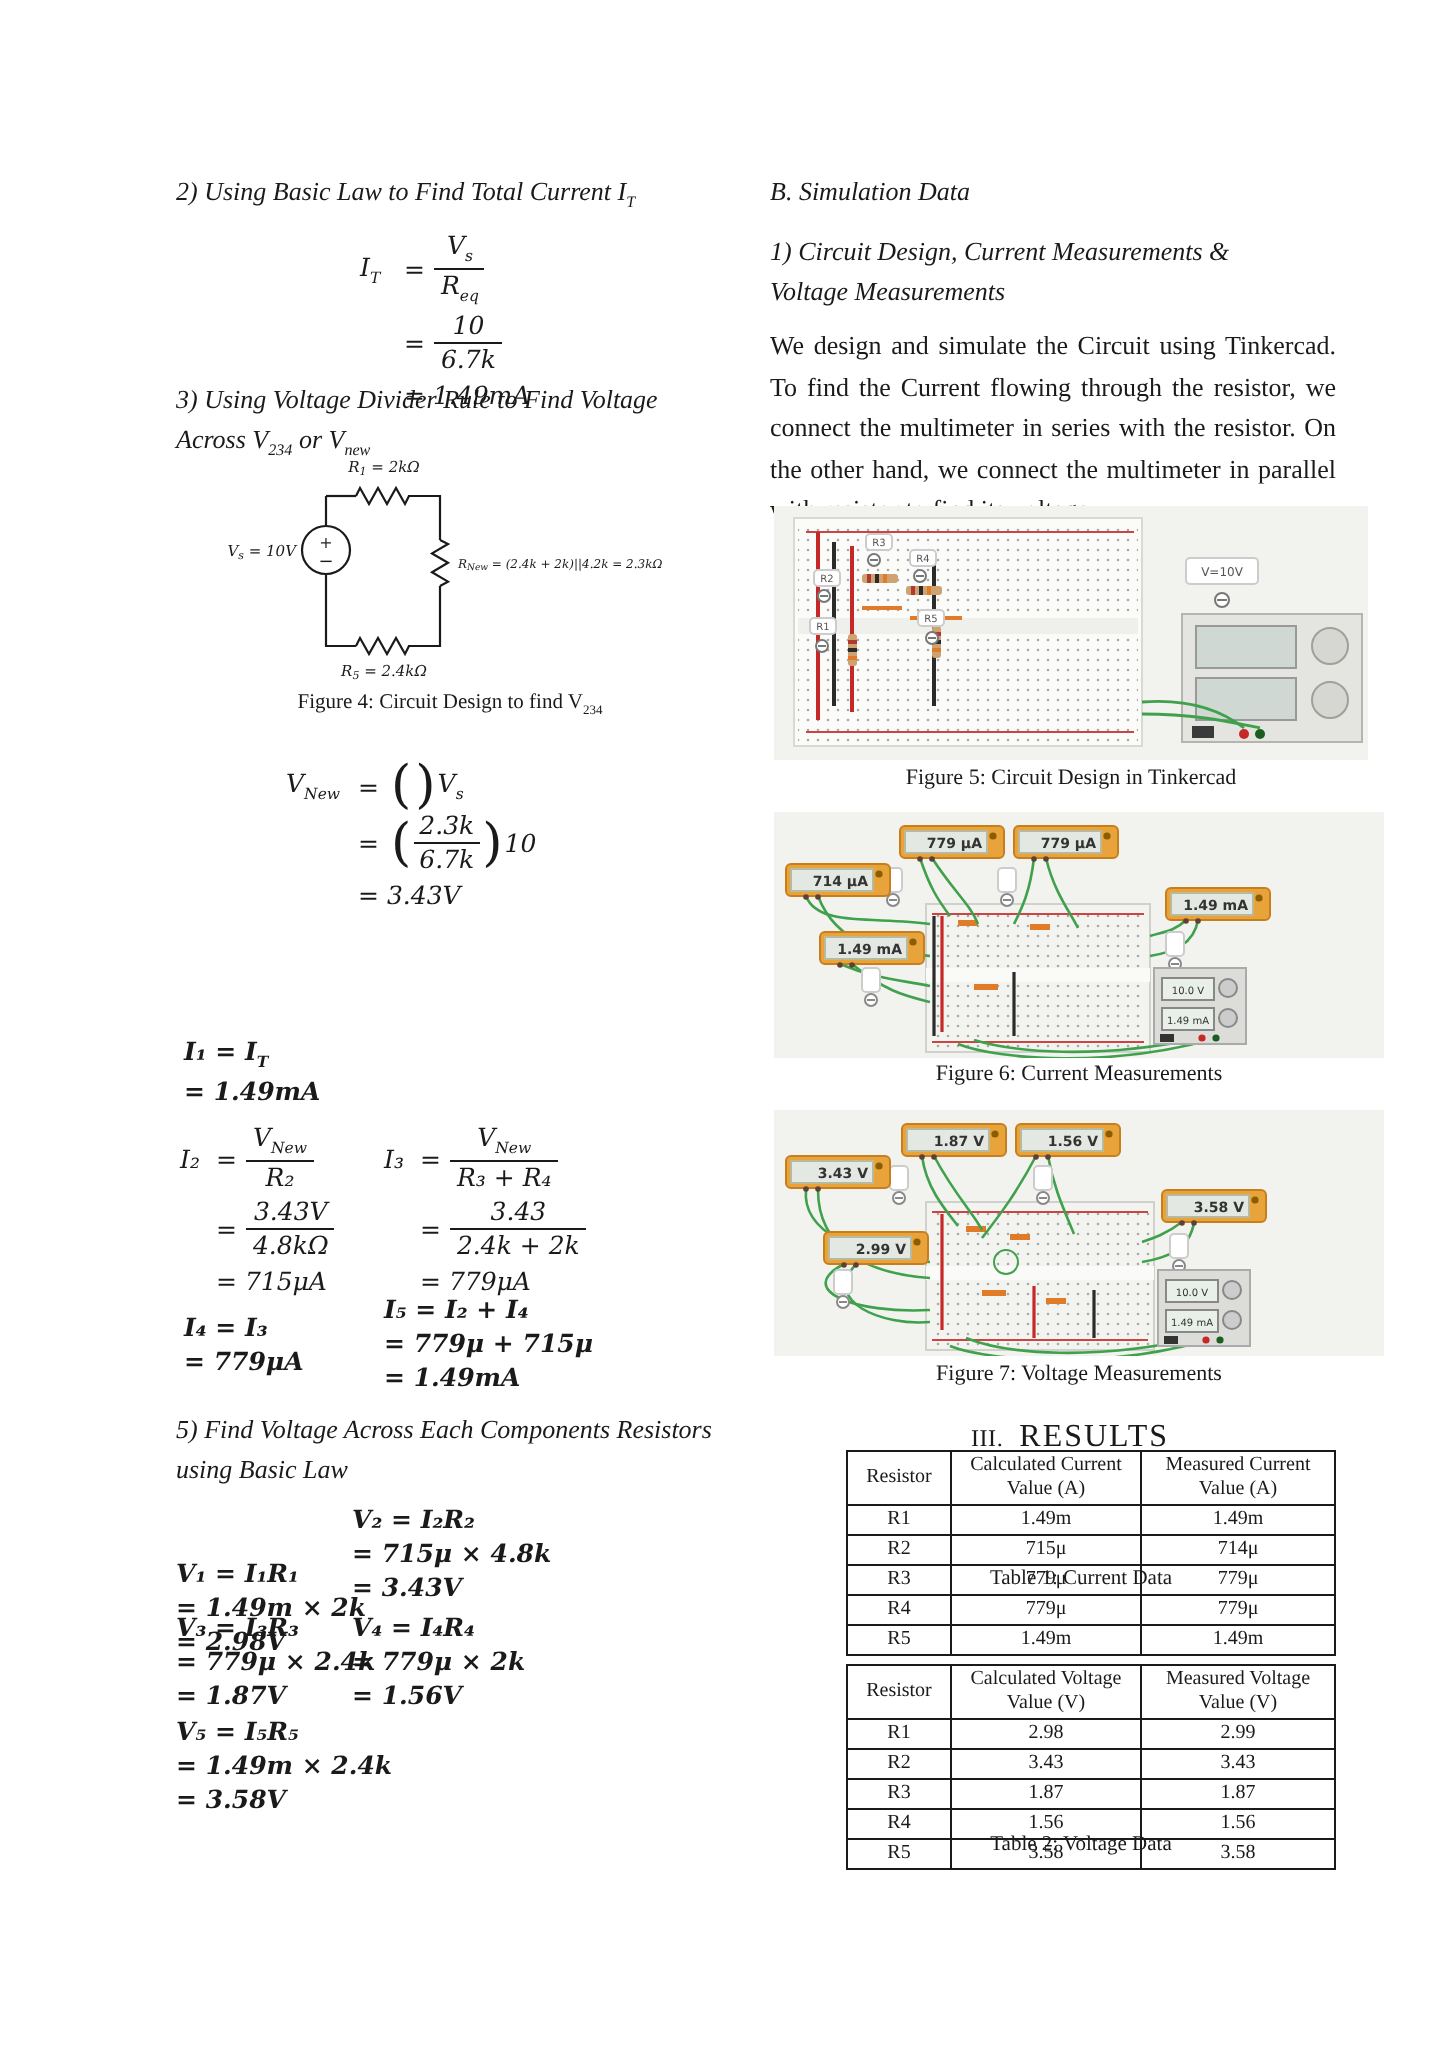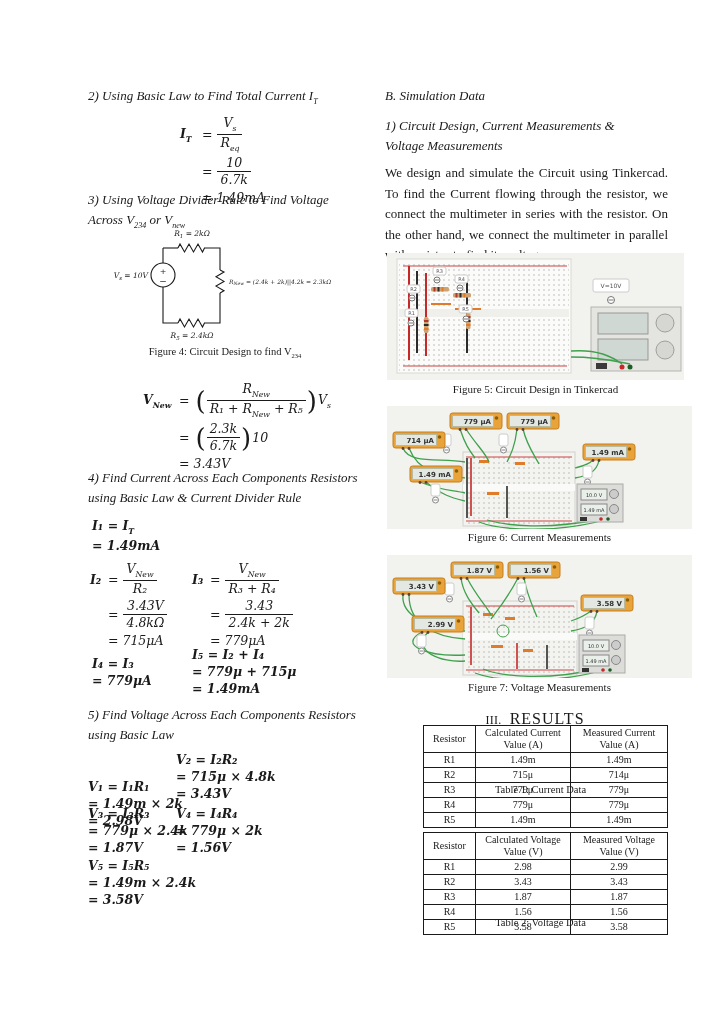--- a/index.html
+++ b/index.html
@@ -3,21 +3,21 @@
 <meta charset="utf-8">
 <style>
   html,body { margin:0; padding:0; background:#ffffff; }
   #page { position:relative; width:727px; height:1024px; background:#ffffff;
           font-family:"Liberation Serif",serif; color:#1a1a1a; overflow:hidden; }
   .abs { position:absolute; }
   .hit { font-style:italic; font-size:13px; line-height:1.5; }
   .math { font-family:"DejaVu Serif","Liberation Serif",serif; font-style:italic; font-size:12.5px; color:#1a1a1a; }
   sub { font-size:0.62em; }
   .eqrow { display:flex; align-items:center; margin:2px 0; }
-  .lhs { display:inline-block;font-weight:bold; }
+  .lhs { display:inline-block; }
   .eqs { margin-right:5px; }
   .frac { display:inline-block; text-align:center; vertical-align:middle; }
   .num { display:block; border-bottom:1px solid #1a1a1a; padding:0 3px 1px; line-height:1.15; }
   .den { display:block; padding:1px 3px 0; line-height:1.15;font-style:italic; }
   .bp { font-style:normal; font-size:26px; line-height:0.85; vertical-align:middle; margin:0 1px; font-weight:300; }
   .cont { margin-left:16px; margin-top:3px; }
   .plain-eq div { margin:2px 0;font-weight:bold; }
   .cap { font-size:10.5px; text-align:center; }
   .figcap { font-size:11px; text-align:center; }
   .para { font-size:13px; line-height:1.58; text-align:justify; }
@@ -90,48 +90,40 @@
 
   <div class="abs cap" style="left:85px;top:346px;width:280px">
     <span>Figure 4: Circuit Design to find V</span><sub>234</sub>
   </div>
 
   <div class="abs" style="left:143px;top:380px">
     <div class="eqrow">
       <span class="lhs math" style="width:36px"><span>V</span><sub>New</sub></span>
       <span class="math eqs">=</span>
       <span class="math bp">(</span>
-      <span class="frac math">
-        <span class="num"><span>R</span><sub>New</sub></span>
-        <span class="den"><span>R₁ + R</span><sub>New</sub><span> + R₅</span></span>
-      </span>
       <span class="math bp">)</span>
       <span class="math"><span>V</span><sub>s</sub></span>
     </div>
     <div class="eqrow">
       <span class="lhs" style="width:36px"></span>
       <span class="math eqs">=</span>
       <span class="math bp">(</span>
       <span class="frac math">
         <span class="num">2.3k</span>
         <span class="den">6.7k</span>
       </span>
       <span class="math bp">)</span>
       <span class="math">10</span>
     </div>
     <div class="eqrow">
       <span class="lhs" style="width:36px"></span>
       <span class="math">= 3.43V</span>
     </div>
   </div>
 
-  <div class="abs hit" style="left:88px;top:468px;width:290px">
-    <div>4) Find Current Across Each Components Resistors</div>
-    <div>using Basic Law &amp; Current Divider Rule</div>
-  </div>
 
   <div class="abs plain-eq" style="left:92px;top:516px">
     <div class="math"><span>I₁ = I</span><sub>T</sub></div>
     <div class="math cont">= 1.49mA</div>
   </div>
 
   <div class="abs" style="left:90px;top:560px">
     <div class="eqrow">
       <span class="lhs math" style="width:18px">I₂</span>
       <span class="math eqs">=</span>

